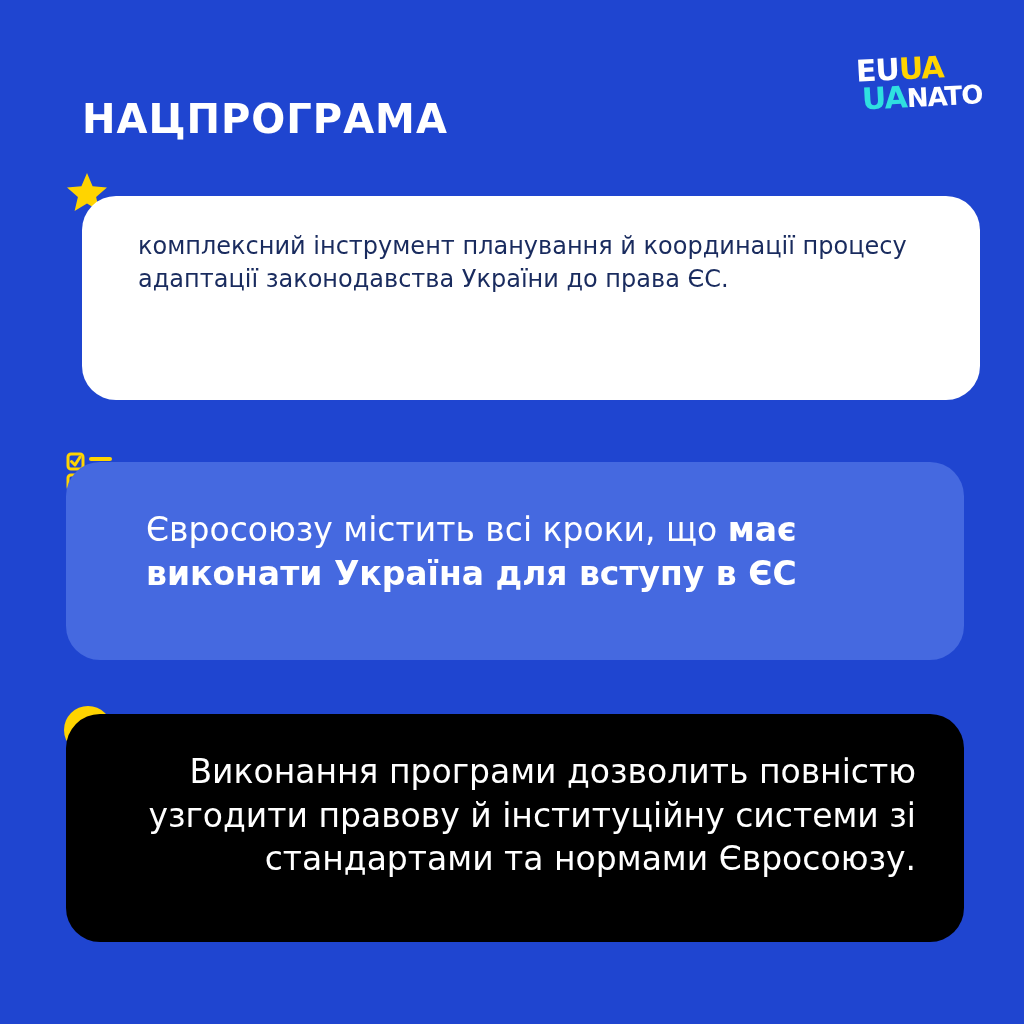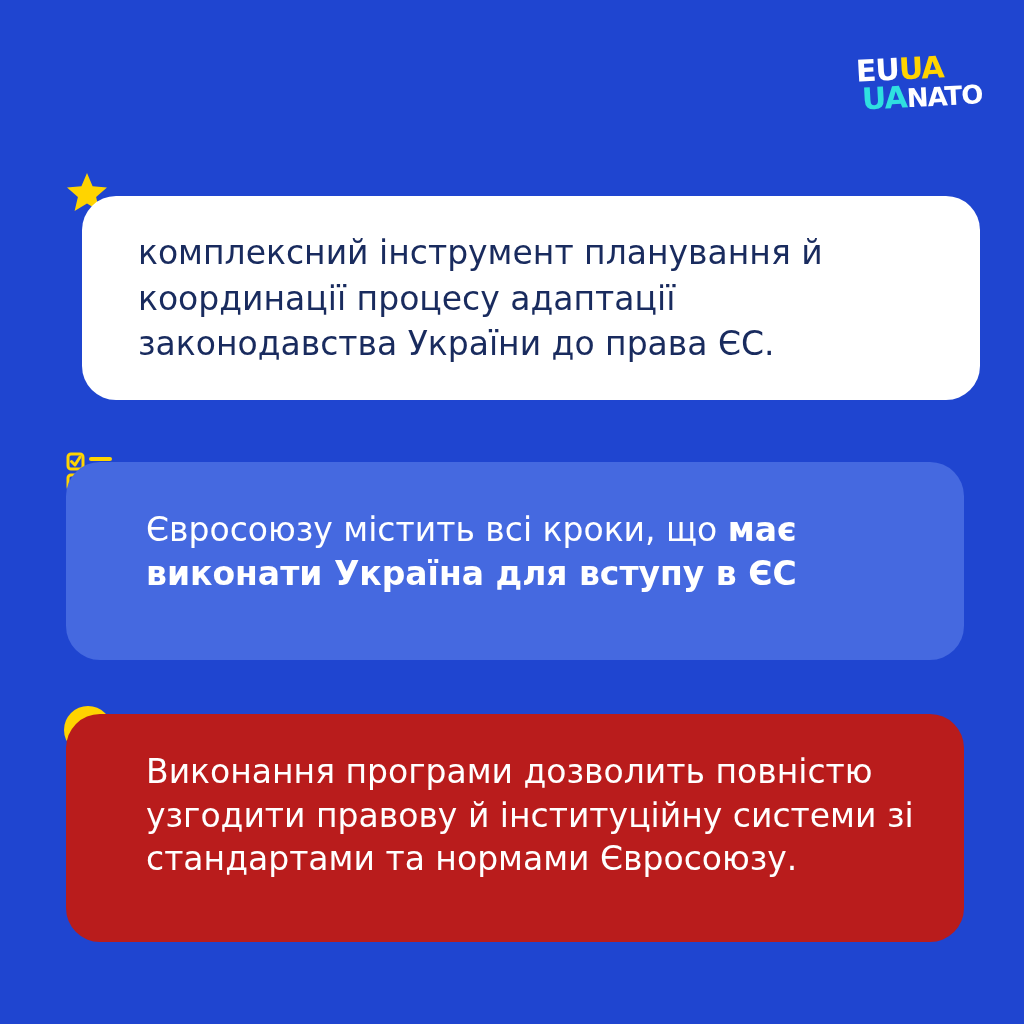--- a/index.html
+++ b/index.html
@@ -82,33 +82,34 @@
     height: 198px;
     background: #4569e0;
     padding: 46px 48px 34px 80px;
     color: #ffffff;
   }
   .card-blue-2 {
     left: 66px;
     top: 714px;
     width: 898px;
     height: 228px;
-    background: #b91c1c;
+    background: #000000;
     padding: 36px 48px 34px 80px;
     color: #ffffff;
+    text-align: right;
   }
 
   .card-text {
     font-size: 33px;
     line-height: 1.32;
     font-family: "DejaVu Sans", sans-serif;
     margin: 0;
   }
   .card-white .card-text {
-    font-size: 33px;
+    font-size: 24px;
     color: #192b5e;
     line-height: 1.38;
   }
   .bold-part { font-weight: bold; }
 
   
   .badge {
     position: absolute;
     border-radius: 50%;
     display: flex;
@@ -146,20 +147,21 @@
     <div class="logo-row logo-row1">
       <span class="logo-ch c-white">EU</span>
       <span class="logo-ch c-yellow">UA</span>
     </div>
     <div class="logo-row logo-row2">
       <span class="logo-ch c-cyan">UA</span>
       <span class="logo-ch small c-white">NATO</span>
     </div>
   </div>
 
+  <div class="title">НАЦПРОГРАМА</div>
 
   <div class="badge badge-star">
     <svg width="46" height="46" viewBox="0 0 46 46" aria-hidden="true">
       <polygon points="23,3 28.6,16.2 43,17.4 32.1,26.9 35.4,41 23,33.4 10.6,41 13.9,26.9 3,17.4 17.4,16.2" fill="#ffd400"></polygon>
     </svg>
   </div>
 
   <div class="card card-white">
     <p class="card-text">комплексний інструмент планування й координації процесу адаптації законодавства України до права ЄС.</p>
   </div>

